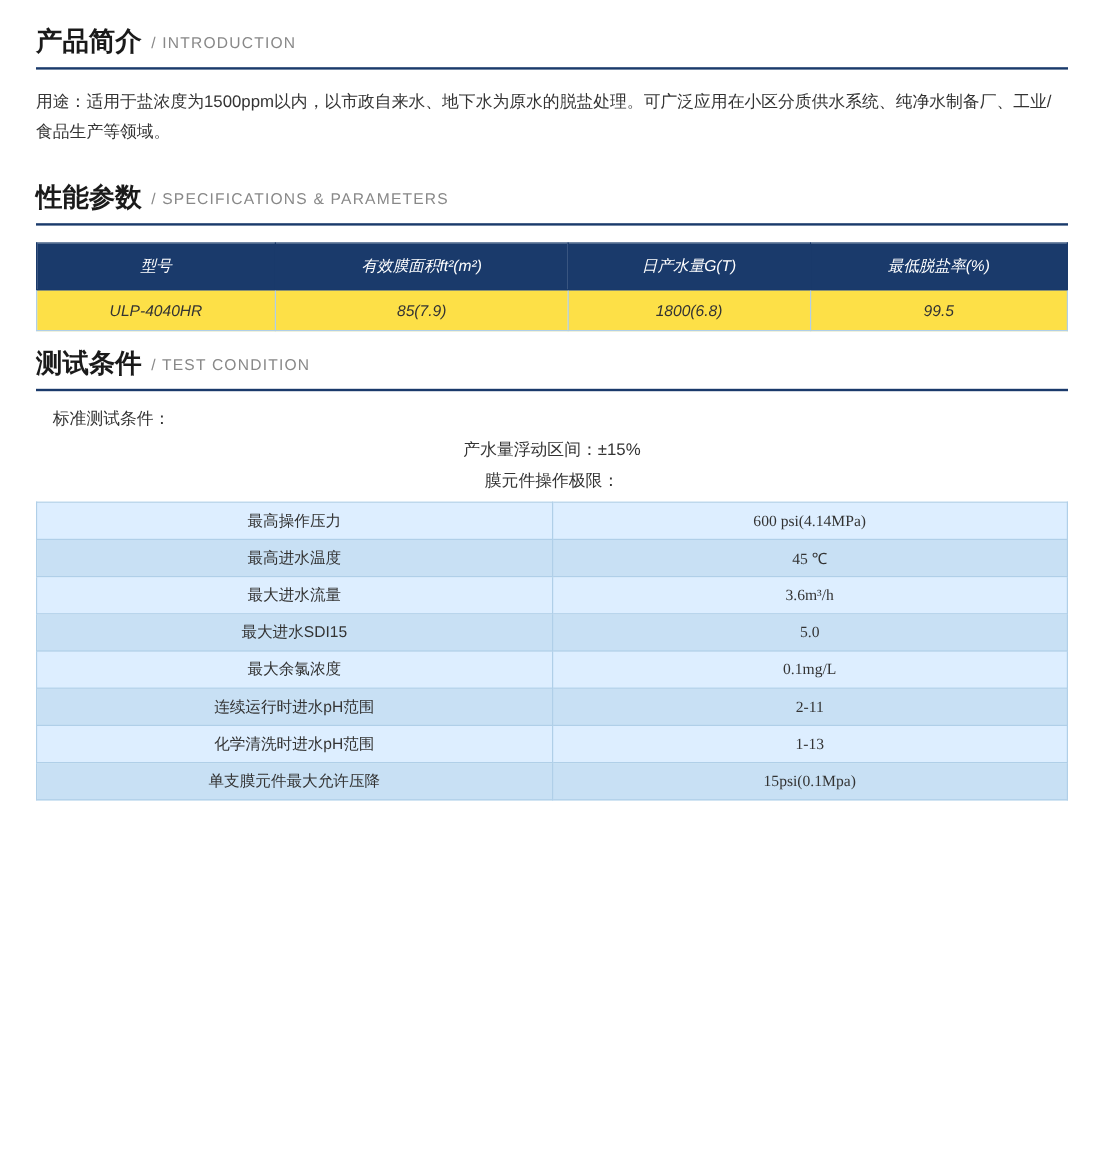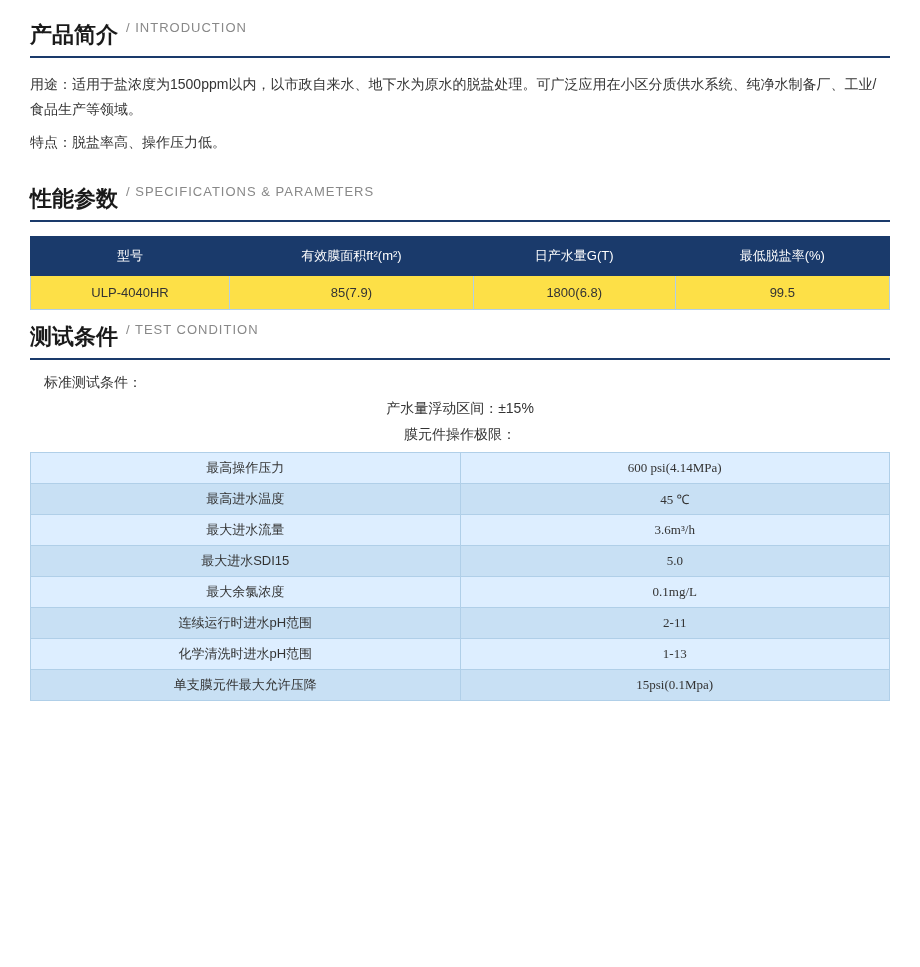--- a/index.html
+++ b/index.html
@@ -8,21 +8,21 @@
       font-size: 14px;
       color: #333;
       background: #fff;
       padding: 20px 30px;
       max-width: 920px;
     }
 
     
     .section-title {
       display: flex;
-      align-items: flex-start;
+      align-items: center;
       gap: 8px;
       margin-bottom: 6px;
     }
     .section-title .zh {
       font-size: 22px;
       font-weight: bold;
       color: #1a1a1a;
     }
     .section-title .en {
       font-size: 13px;
@@ -47,20 +47,21 @@
 
     
     .specs-section { }
 
     
     .data-table {
       width: 100%;
       border-collapse: collapse;
       margin-bottom: 12px;
       font-size: 13px;
+      font-style: italic;
     }
     .data-table thead tr {
       background-color: #1a3a6b;
       color: #fff;
     }
     .data-table thead th {
       padding: 10px 12px;
       text-align: center;
       font-weight: normal;
       border: 1px solid #1a3a6b;
@@ -128,21 +129,20 @@
 </head>
 <body>
 
 <div class="intro-section">
   <div class="section-title">
     <span class="zh">产品简介</span>
     <span class="en">/ INTRODUCTION</span>
   </div>
   <hr class="section-divider">
   <p class="intro-text">用途：适用于盐浓度为1500ppm以内，以市政自来水、地下水为原水的脱盐处理。可广泛应用在小区分质供水系统、纯净水制备厂、工业/食品生产等领域。</p>
-  <p class="intro-text">特点：脱盐率高、操作压力低。</p>
 </div>
 
 <div class="specs-section">
   <div class="section-title">
     <span class="zh">性能参数</span>
     <span class="en">/ SPECIFICATIONS &amp; PARAMETERS</span>
   </div>
   <hr class="section-divider">
   <table class="data-table">
     <thead>

